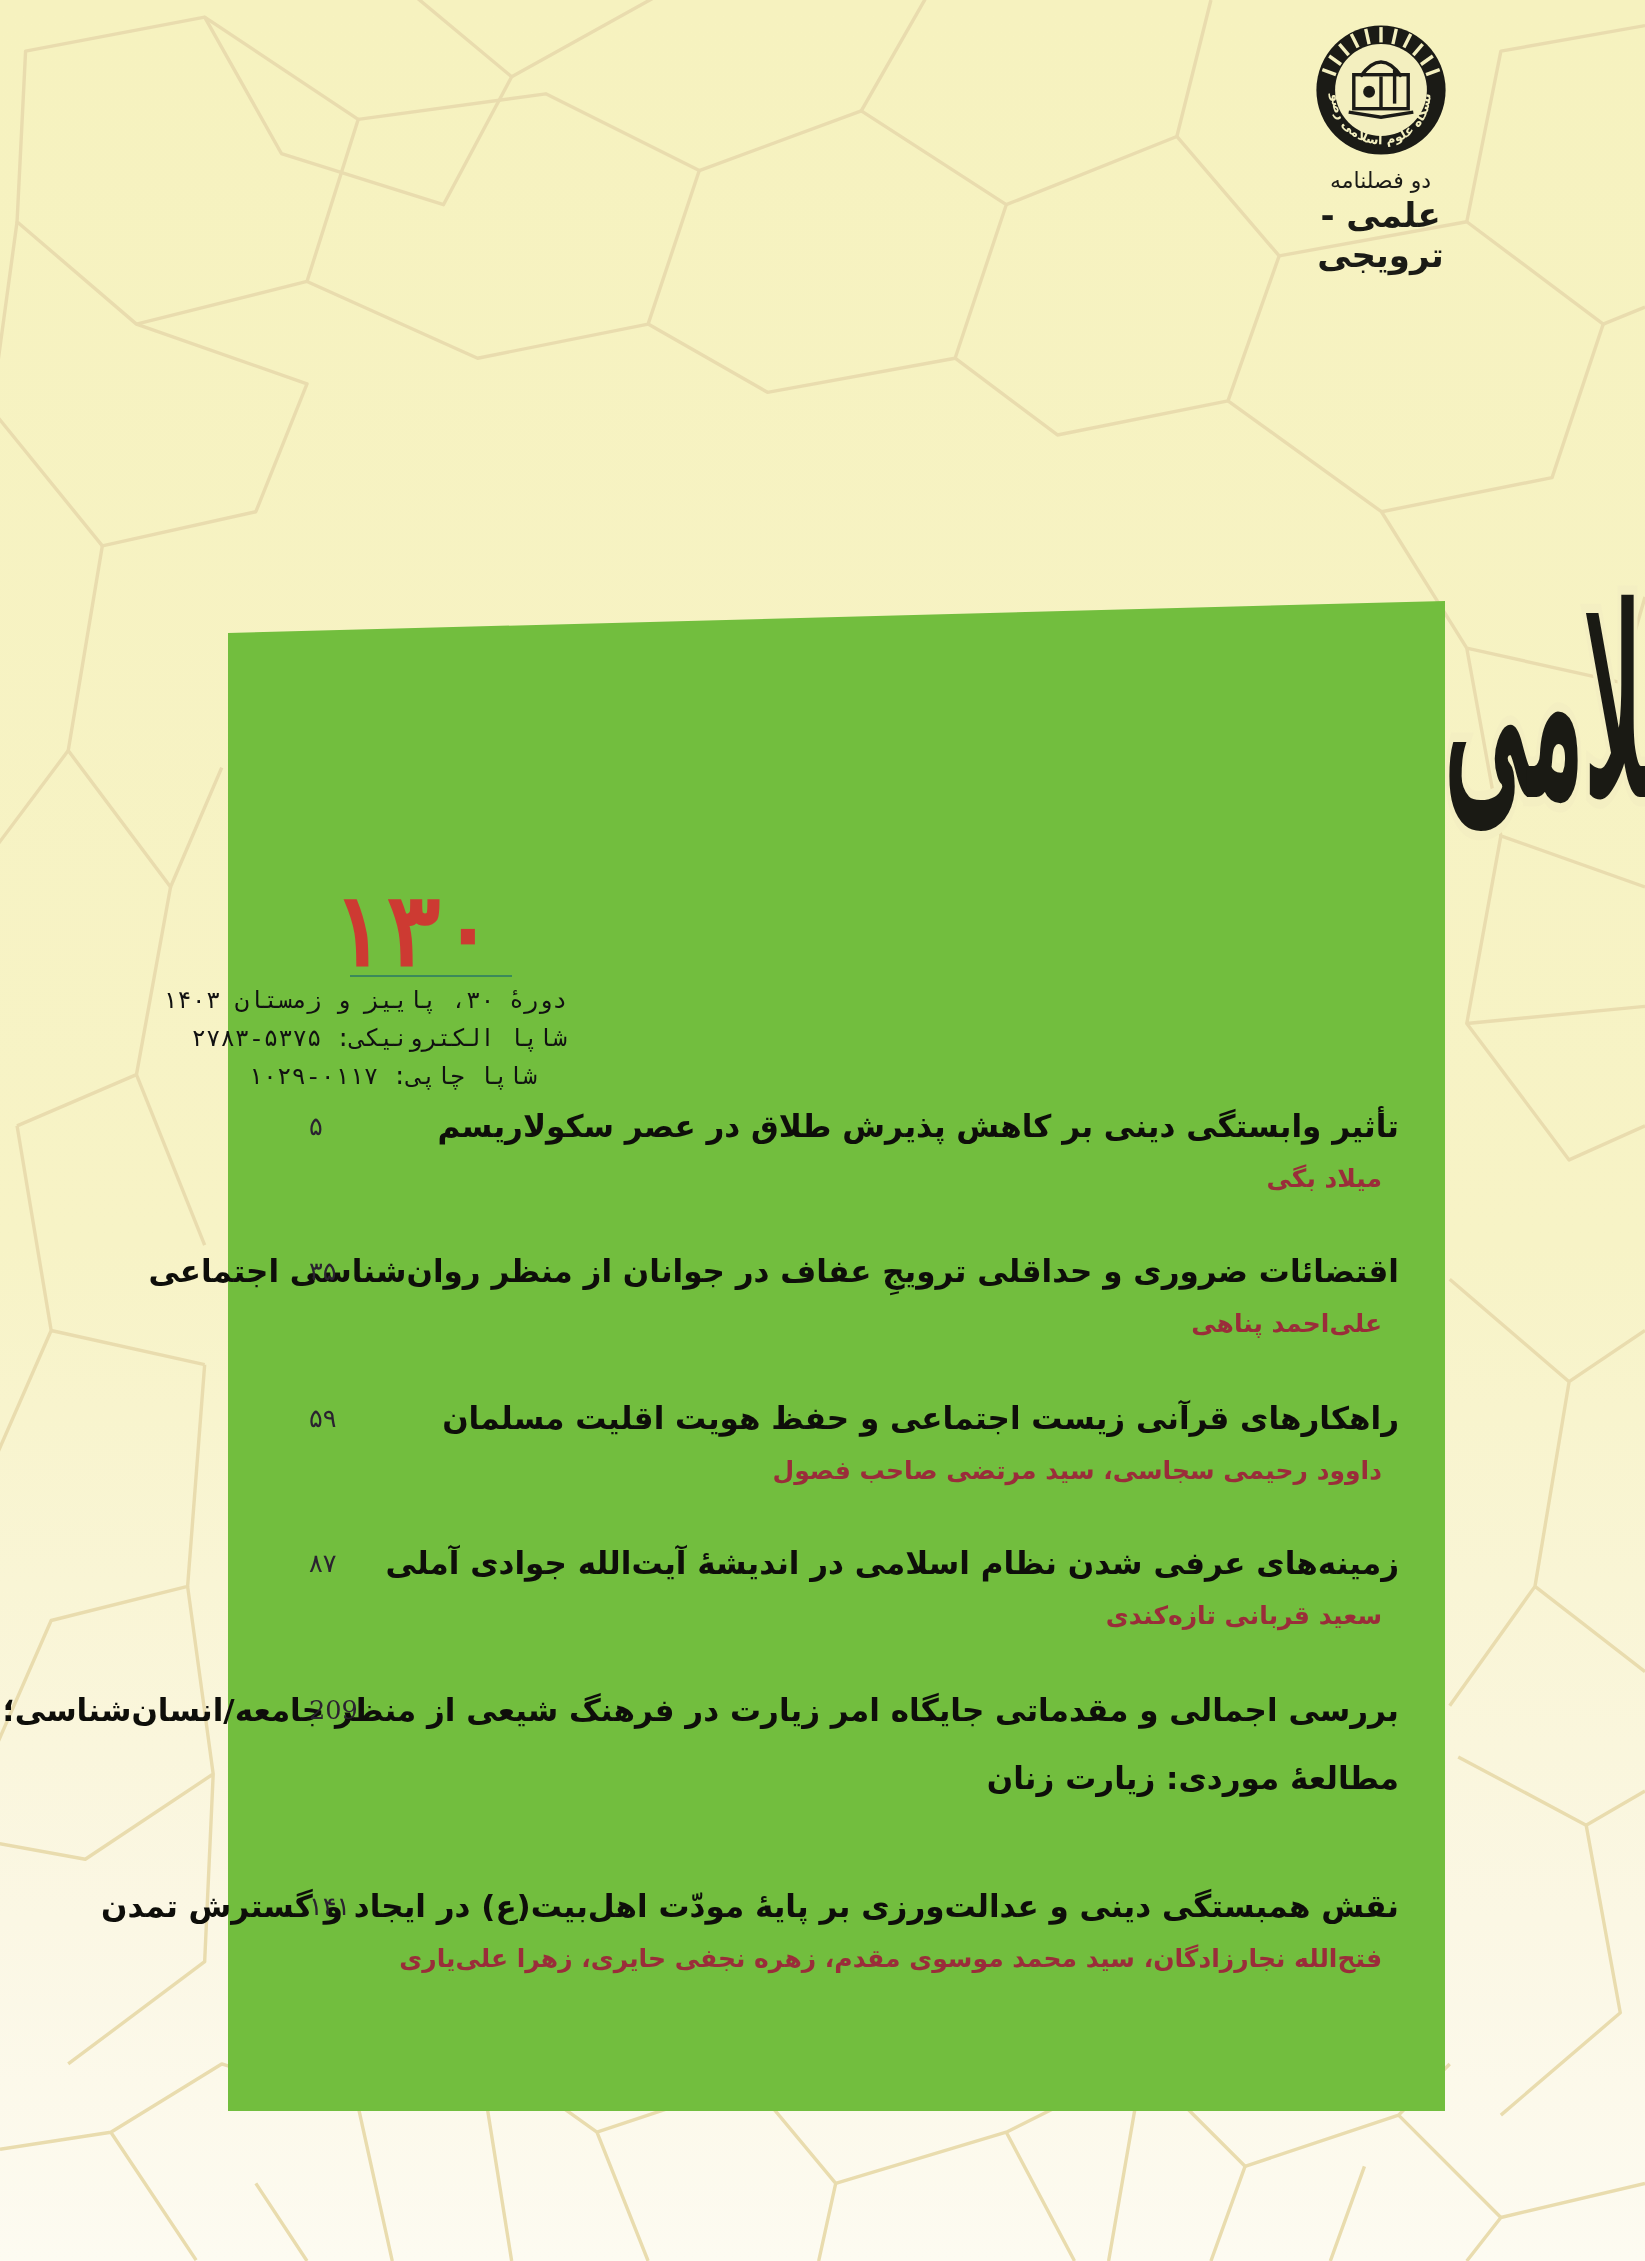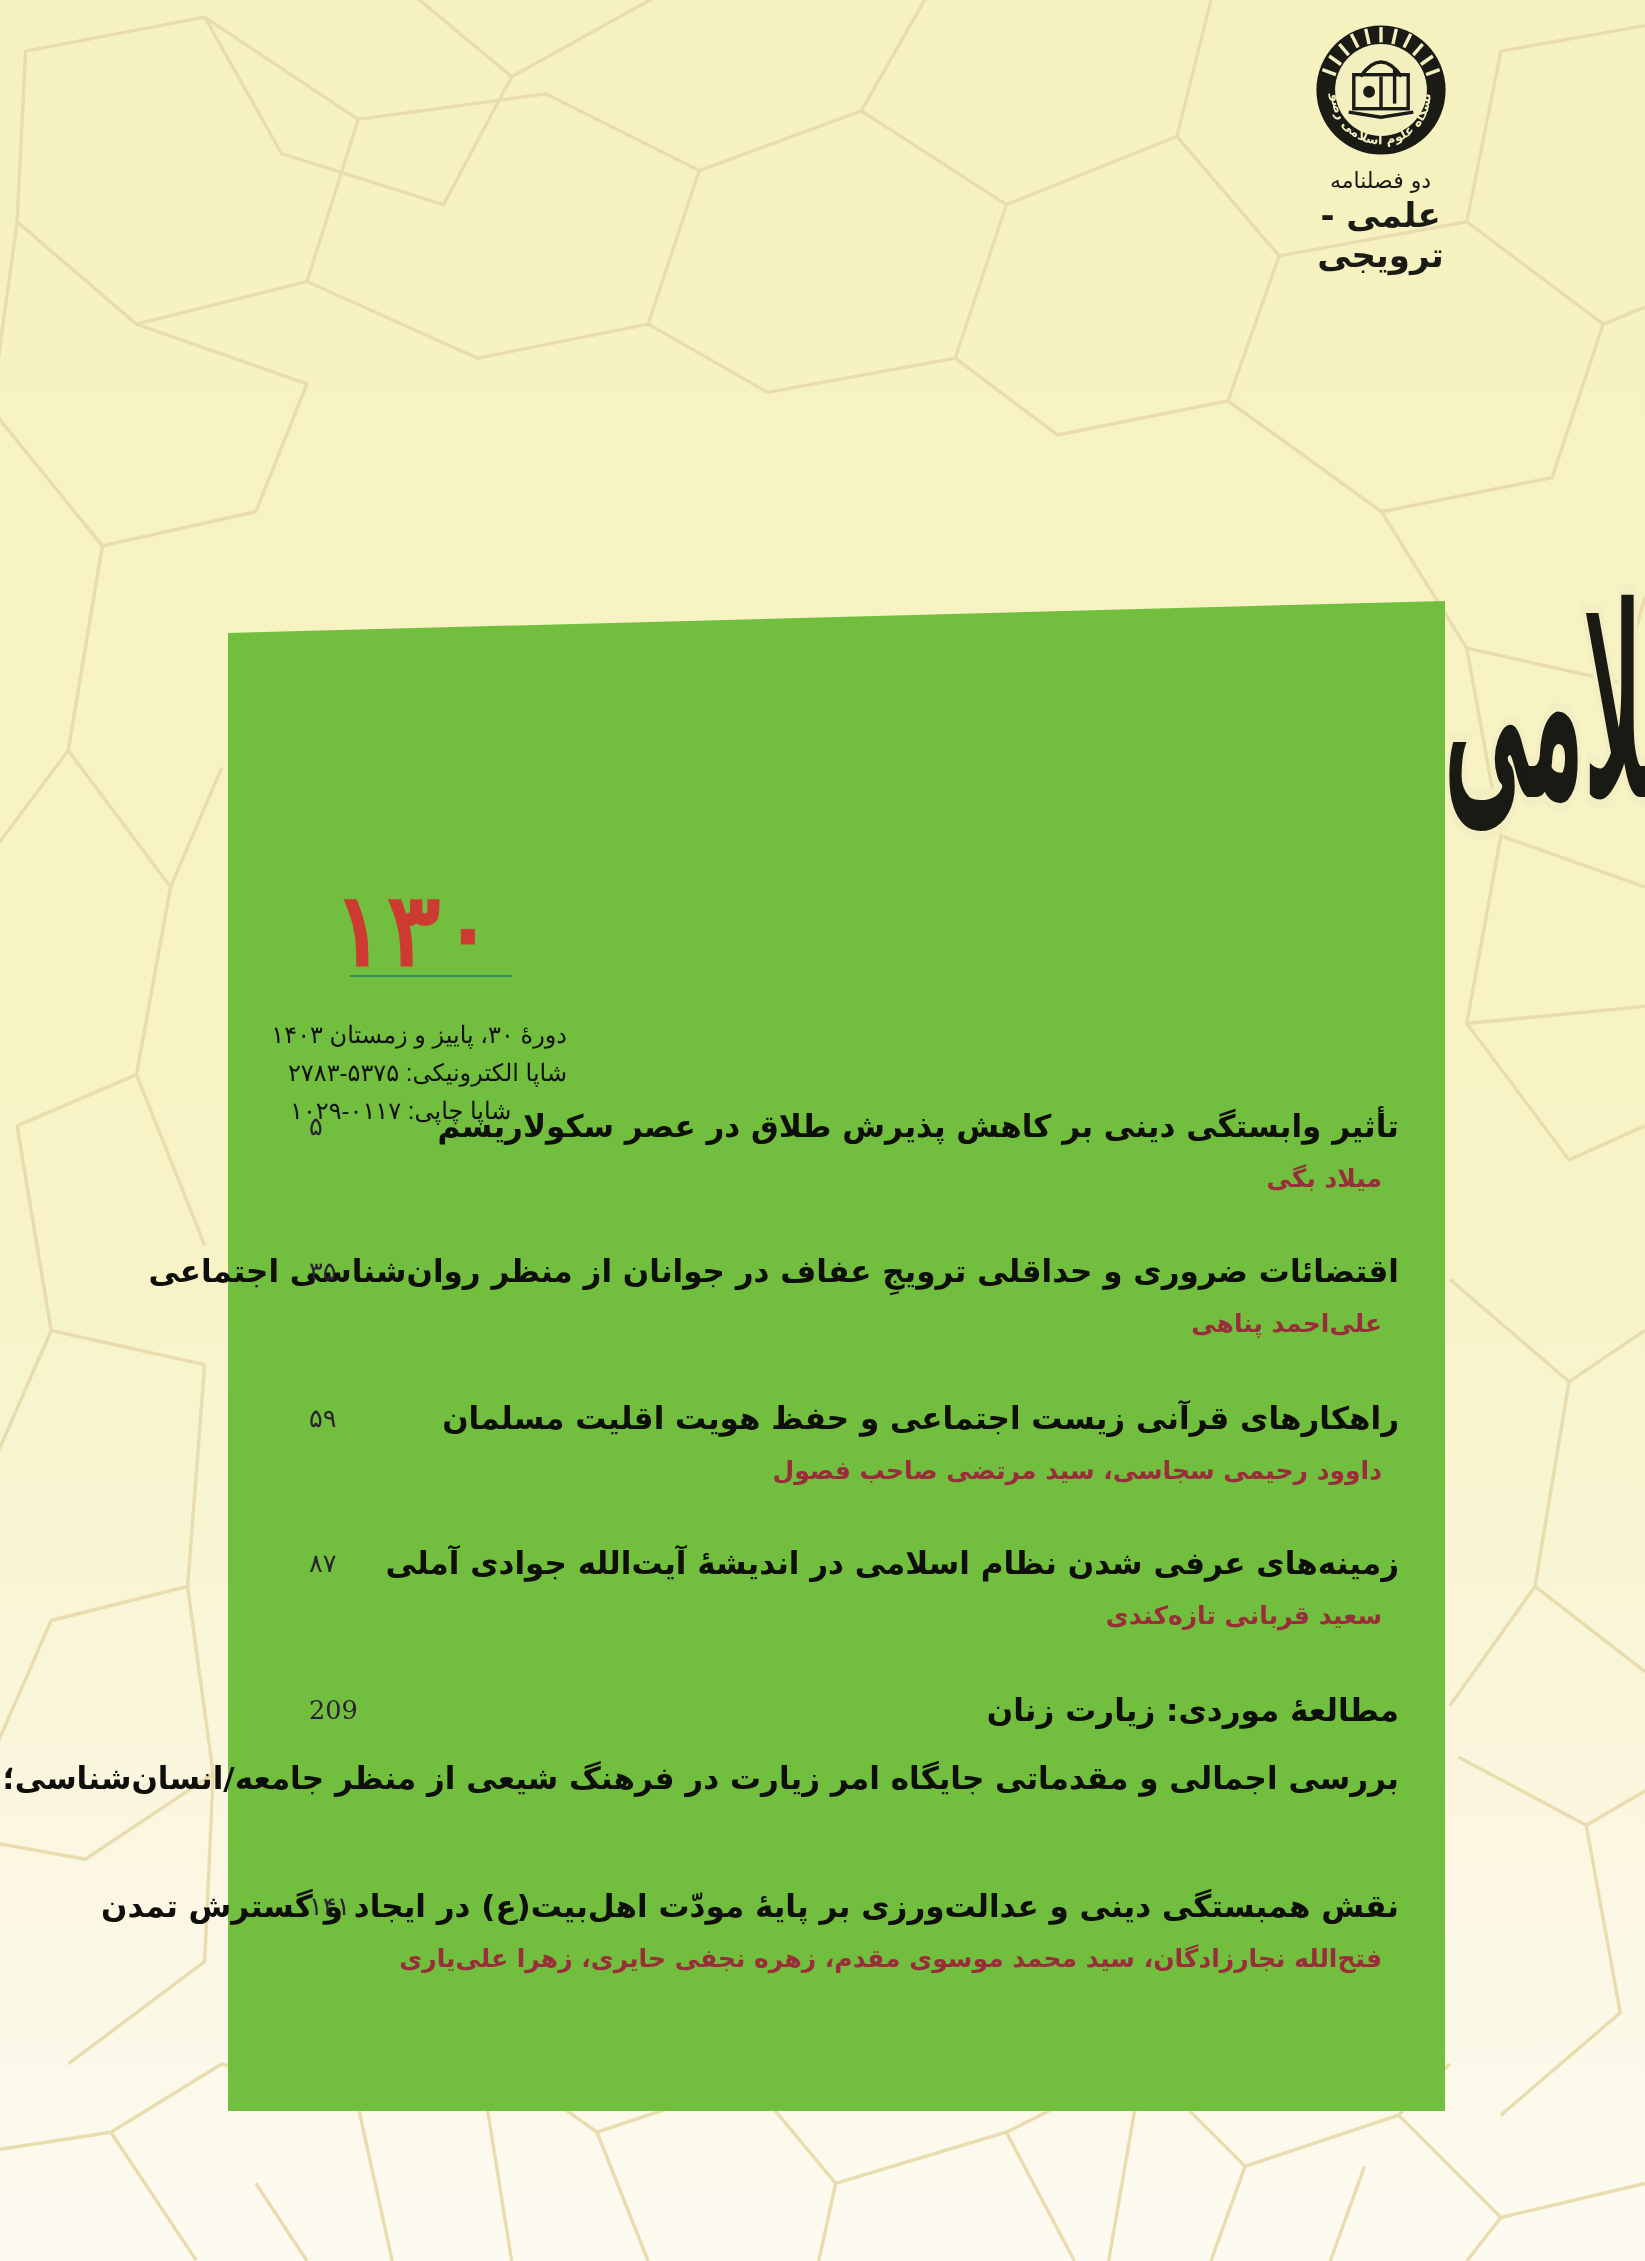--- a/index.html
+++ b/index.html
@@ -42,23 +42,23 @@
   .issue-number {
     position: absolute; left: 367px; top: 879px; width: 128px; text-align: right;
     font-family: "DejaVu Serif", serif; font-size: 101px; font-weight: bold;
     color: #cd3a32; z-index: 3; line-height: 1; direction: rtl;
   }
   .issue-rule {
     position: absolute; left: 350px; top: 975px; width: 162px; height: 1.7px;
     background: #3b8a5a; z-index: 3;
   }
   .issue-info {
-    position: absolute; left: 290px; top: 1016px; width: 277px; z-index: 3;
+    position: absolute; left: 290px; top: 983px; width: 277px; z-index: 3;
     direction: rtl; text-align: right; color: #111; font-size: 24px; line-height: 38px;
-    font-family: Liberation Sans, sans-serif;
+    font-family: Liberation Mono, monospace;
   }
   .issue-info div { white-space: nowrap; }
   .issue-info .center { text-align: left; padding-right: 30px; }
 
   .toc {
     position: absolute; left: 290px; top: 1092px; width: 1109px; z-index: 3;
   }
   .toc-entry { position: relative; }
   .toc-title {
     direction: rtl; font-weight: bold; color: #0e0e0a;
@@ -180,22 +180,22 @@
   <div class="toc-entry" style="height:147px;">
     <div class="toc-title">
       <span class="line">زمینه‌های عرفی شدن نظام اسلامی در اندیشهٔ آیت‌الله جوادی آملی</span>
     </div>
     <div class="toc-page">۸۷</div>
     <div class="toc-authors">سعید قربانی تازه‌کندی</div>
   </div>
 
   <div class="toc-entry" style="height:196px;">
     <div class="toc-title">
+      <span class="line">بررسی اجمالی و مقدماتی جایگاه امر زیارت در فرهنگ شیعی از منظر جامعه/انسان‌شناسی؛</span>
       <span class="line">مطالعهٔ موردی: زیارت زنان</span>
-      <span class="line">بررسی اجمالی و مقدماتی جایگاه امر زیارت در فرهنگ شیعی از منظر جامعه/انسان‌شناسی؛</span>
     </div>
     <div class="toc-page">209</div>
   </div>
 
   <div class="toc-entry" style="height:128px;">
     <div class="toc-title">
       <span class="line">نقش همبستگی دینی و عدالت‌ورزی بر پایهٔ مودّت اهل‌بیت(ع) در ایجاد و گسترش تمدن</span>
     </div>
     <div class="toc-page">۱۴۱</div>
     <div class="toc-authors">فتح‌الله نجارزادگان، سید محمد موسوی مقدم، زهره نجفی حایری، زهرا علی‌یاری</div>

